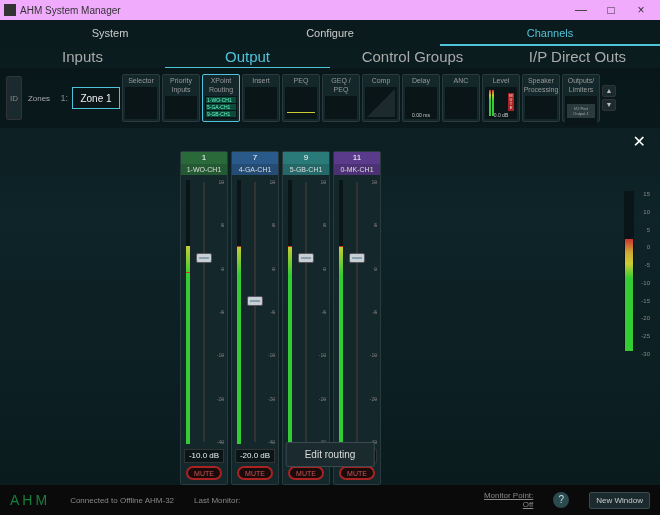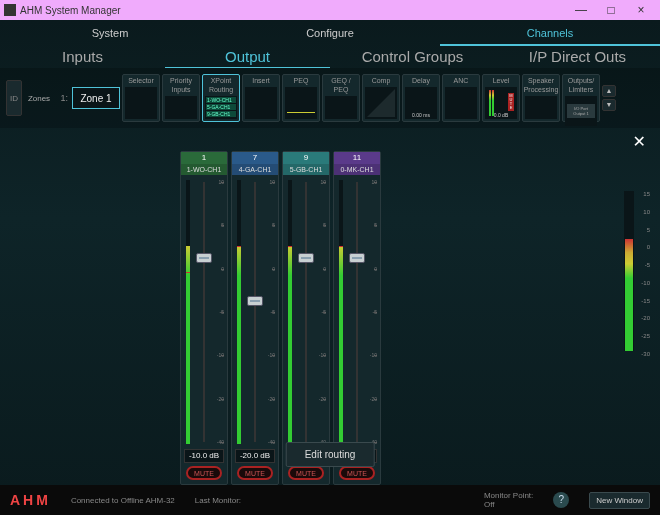--- a/index.html
+++ b/index.html
@@ -9,21 +9,21 @@
 .titlebar .spacer { flex: 1; }
 .titlebar .wc { width: 30px; text-align: center; cursor: pointer; font-size: 12px; }
 .app { height: 495px; background: linear-gradient(180deg, #0a1a1d 0%, #0e2428 40%, #0a1a1d 100%); color: #bbb; display: flex; flex-direction: column; }
 .tabs { display: flex; height: 26px; }
 .tabs .tab { flex: 1; text-align: center; line-height: 26px; font-size: 11px; color: #ccc; cursor: pointer; }
 .tabs .tab.active { color: #4fc3d9; border-bottom: 2px solid #4fc3d9; }
 .subtabs { display: flex; height: 22px; }
 .subtabs .tab { flex: 1; text-align: center; line-height: 22px; font-size: 15px; color: #aaa; cursor: pointer; }
 .subtabs .tab.active { color: #4fc3d9; border-bottom: 1px solid #4fc3d9; }
 .strip-row { display: flex; align-items: center; gap: 2px; padding: 4px 6px; background: rgba(0,0,0,0.2); height: 60px; }
-.row-btn { width: 16px; height: 36px; background: #1a2a2e; border: 1px solid #333; border-radius: 2px; display: flex; align-items: center; justify-content: center; font-size: 8px; color: #888; cursor: pointer; }
+.row-btn { width: 16px; height: 44px; background: #1a2a2e; border: 1px solid #333; border-radius: 2px; display: flex; align-items: center; justify-content: center; font-size: 8px; color: #888; cursor: pointer; }
 .row-lbl { width: 30px; font-size: 8px; color: #aaa; text-align: center; }
 .zone-name { width: 48px; height: 22px; border: 1px solid #4fc3d9; background: #0a1518; color: #eee; font-size: 10px; display: flex; align-items: center; justify-content: center; cursor: pointer; }
 .zone-num { width: 12px; font-size: 9px; color: #888; text-align: right; margin-right: 2px; }
 .module { width: 38px; height: 48px; background: #14282c; border: 1px solid #2a3a3e; border-radius: 2px; display: flex; flex-direction: column; font-size: 6px; color: #888; cursor: pointer; position: relative; }
 .module .mlbl { text-align: center; font-size: 7px; color: #999; line-height: 9px; padding-top: 1px; }
 .module .mbody { flex: 1; margin: 2px; background: #0a1518; position: relative; }
 .module.active { border: 1px solid #4fc3d9; }
 .xp-list { font-size: 5px; line-height: 6px; padding: 1px; }
 .xp-list div { background: #0d4a3a; color: #6fc; margin-bottom: 1px; padding: 0 1px; }
 .peq-line { position: absolute; bottom: 6px; left: 2px; right: 2px; height: 1px; background: #cc3; }
@@ -60,23 +60,23 @@
 .ticks .lbl { font-size: 5px; color: #777; width: 10px; text-align: right; background: none; height: auto; line-height: 5px; transform: translateY(-2px); }
 .db { width: 40px; height: 14px; background: #0a1518; border: 1px solid #333; color: #eee; font-size: 8px; text-align: center; line-height: 12px; margin-bottom: 3px; }
 .mute { width: 36px; height: 14px; border: 2px solid #a22; border-radius: 8px; background: #1a0a0a; color: #c55; font-size: 7px; text-align: center; line-height: 11px; cursor: pointer; }
 .side-meter { position: absolute; right: 8px; top: 40px; width: 28px; height: 160px; display: flex; }
 .side-meter .bar { width: 10px; background: #0a1518; position: relative; }
 .side-meter .bar::before { content: ''; position: absolute; bottom: 0; left: 1px; right: 1px; height: 70%; background: linear-gradient(180deg,#c33 0%,#ca3 12%,#cc3 22%,#3c3 35%); }
 .side-meter .scale { flex: 1; position: relative; font-size: 6px; color: #888; }
 .side-meter .scale div { position: absolute; right: 2px; }
 .edit-btn { position: absolute; left: 50%; bottom: 18px; transform: translateX(-50%); background: #1a2a2e; border: 1px solid #3a4a4e; color: #ddd; font-size: 10px; padding: 6px 18px; border-radius: 2px; cursor: pointer; }
 .footer { height: 30px; background: #0a0a0a; display: flex; align-items: center; padding: 0 10px; font-size: 8px; color: #888; gap: 20px; }
-.logo { font-size: 14px; letter-spacing: 3px; color: #ef4444; font-weight: 700; }
+.logo { font-size: 14px; letter-spacing: 3px; color: #15803d; font-weight: 400; }
 .footer .sp { flex: 1; }
-.mp { text-align: left; line-height: 9px; }
+.mp { text-align: right; line-height: 9px; text-decoration: underline; }
 .help { width: 16px; height: 16px; border-radius: 50%; background: #2a4a4e; color: #cde; text-align: center; line-height: 16px; font-size: 10px; cursor: pointer; }
 .nw { background: #1a2a2e; border: 1px solid #3a4a4e; color: #ccc; font-size: 8px; padding: 3px 6px; border-radius: 2px; cursor: pointer; }
 </style>
 </head>
 <body>
 
 <div class="titlebar">
   <div class="icon"></div>
   <span>AHM System Manager</span>
   <div class="spacer"></div>

